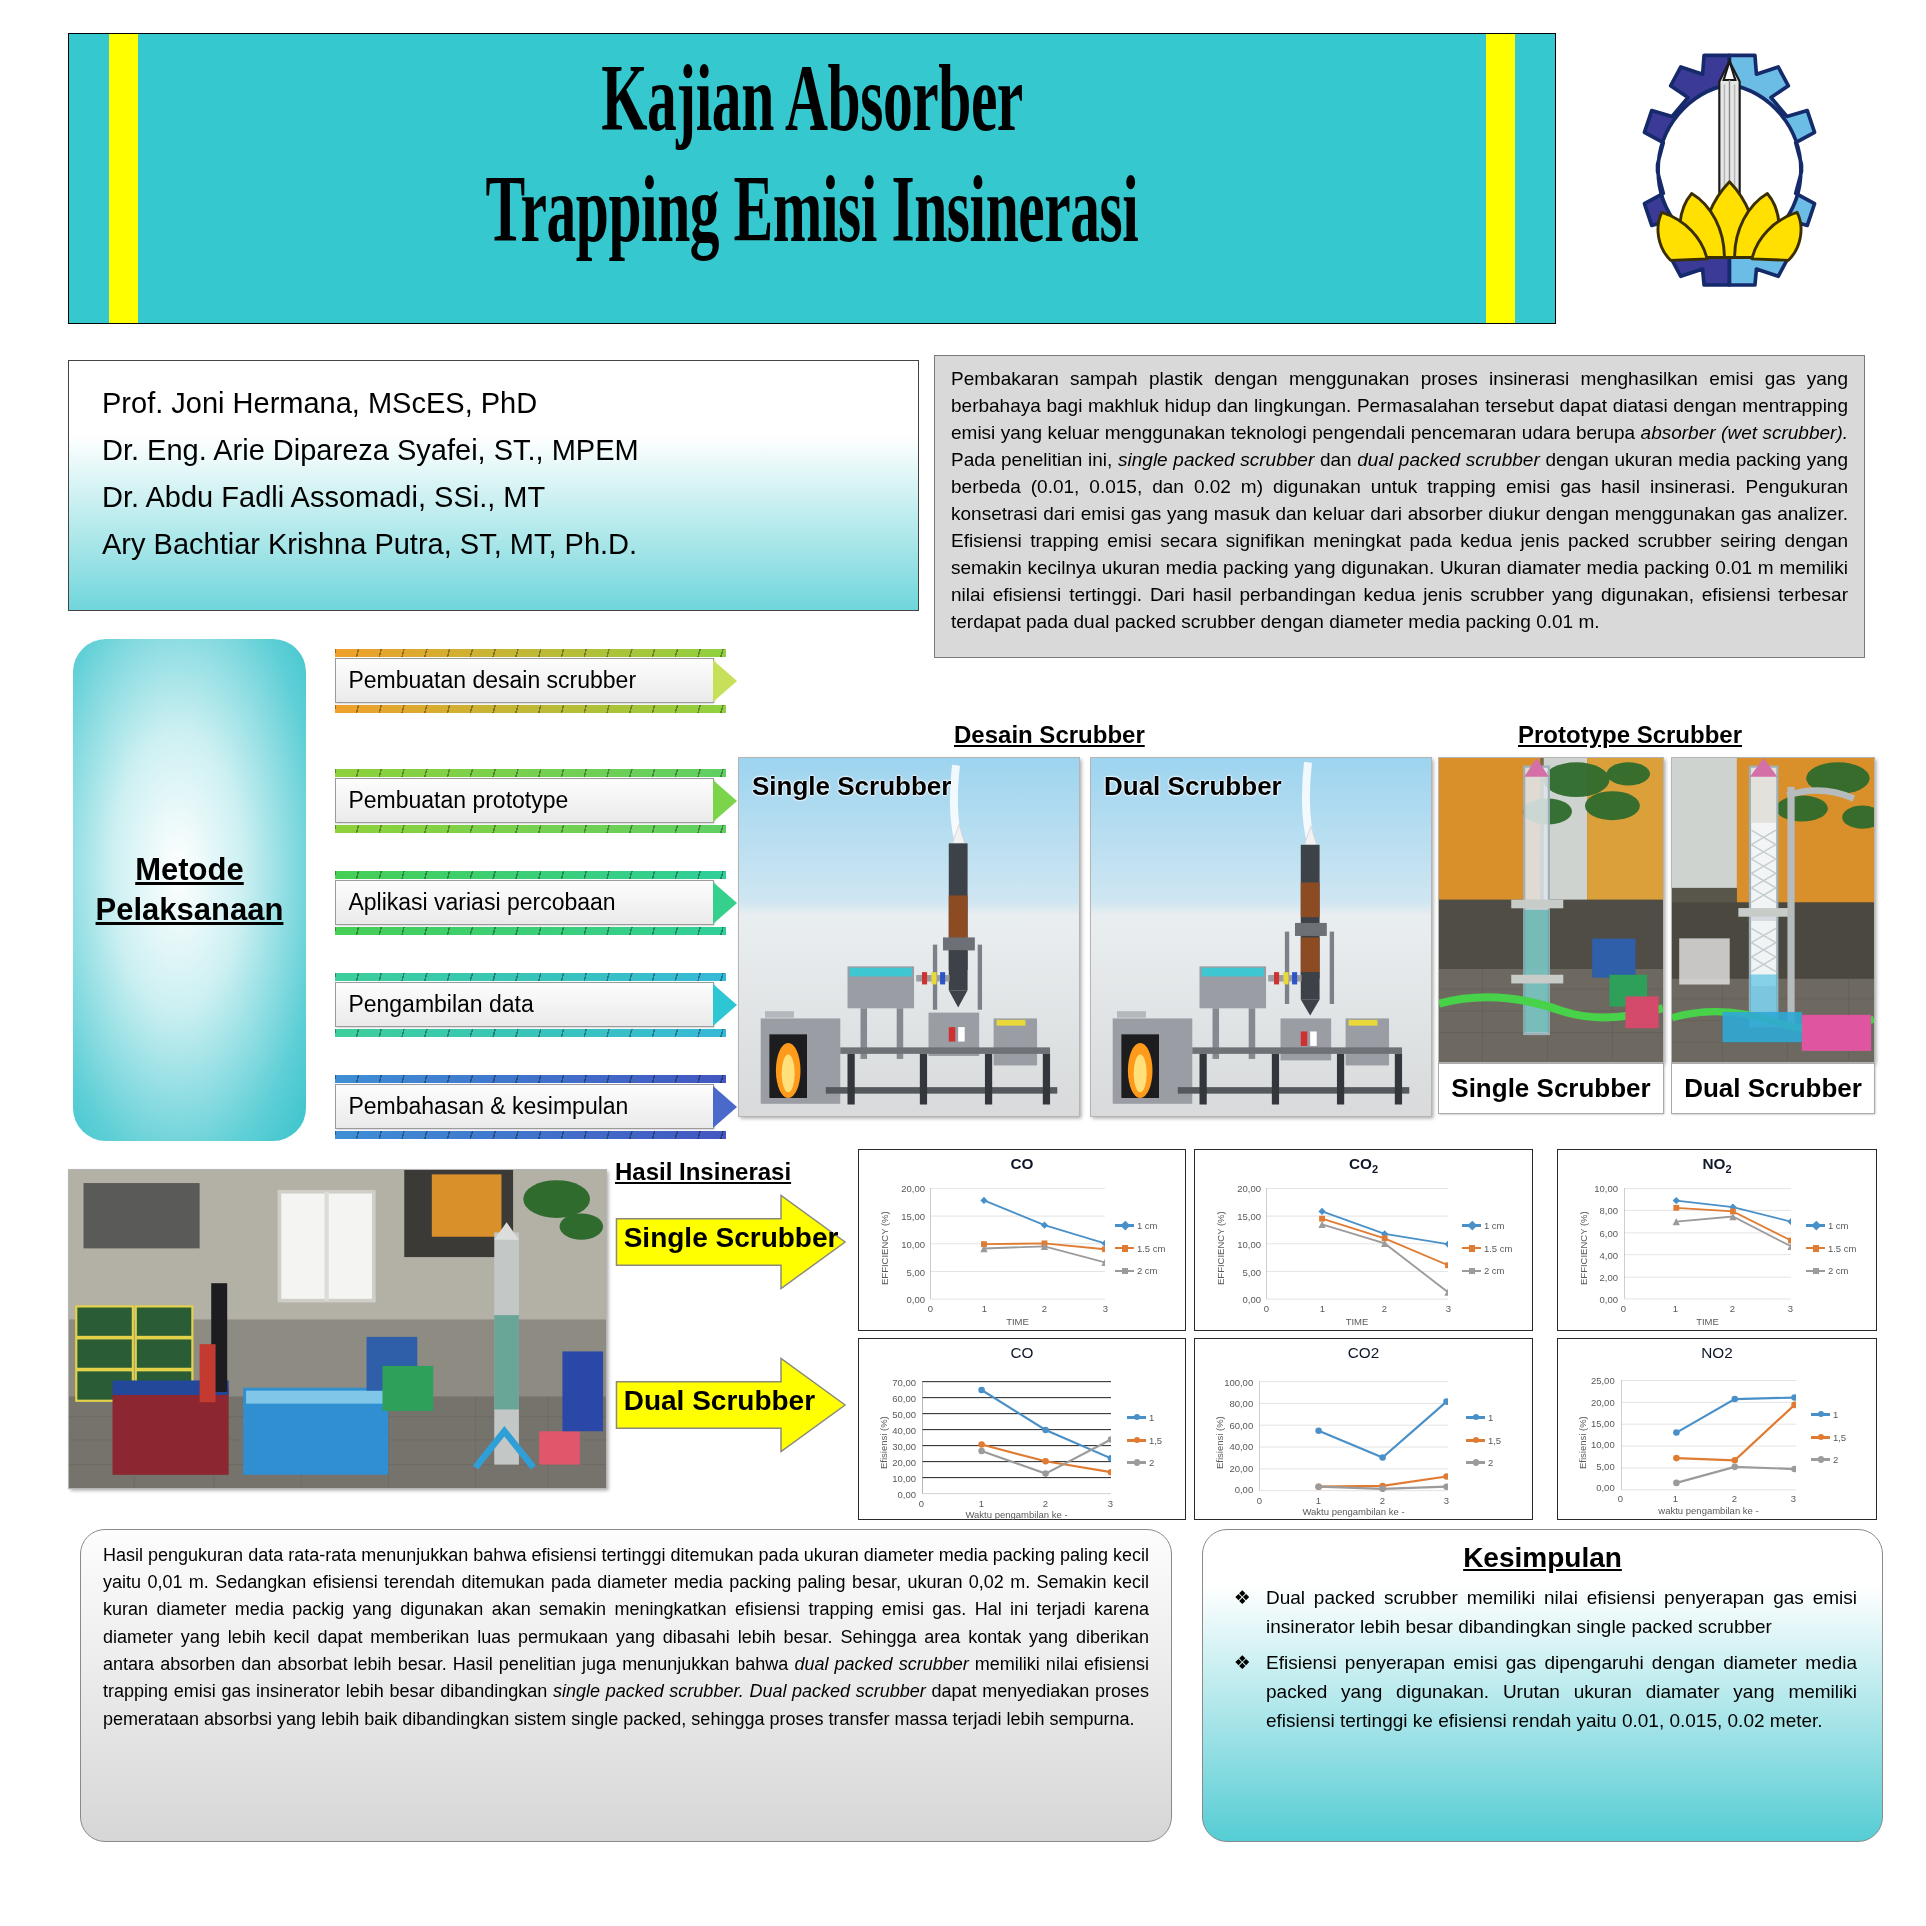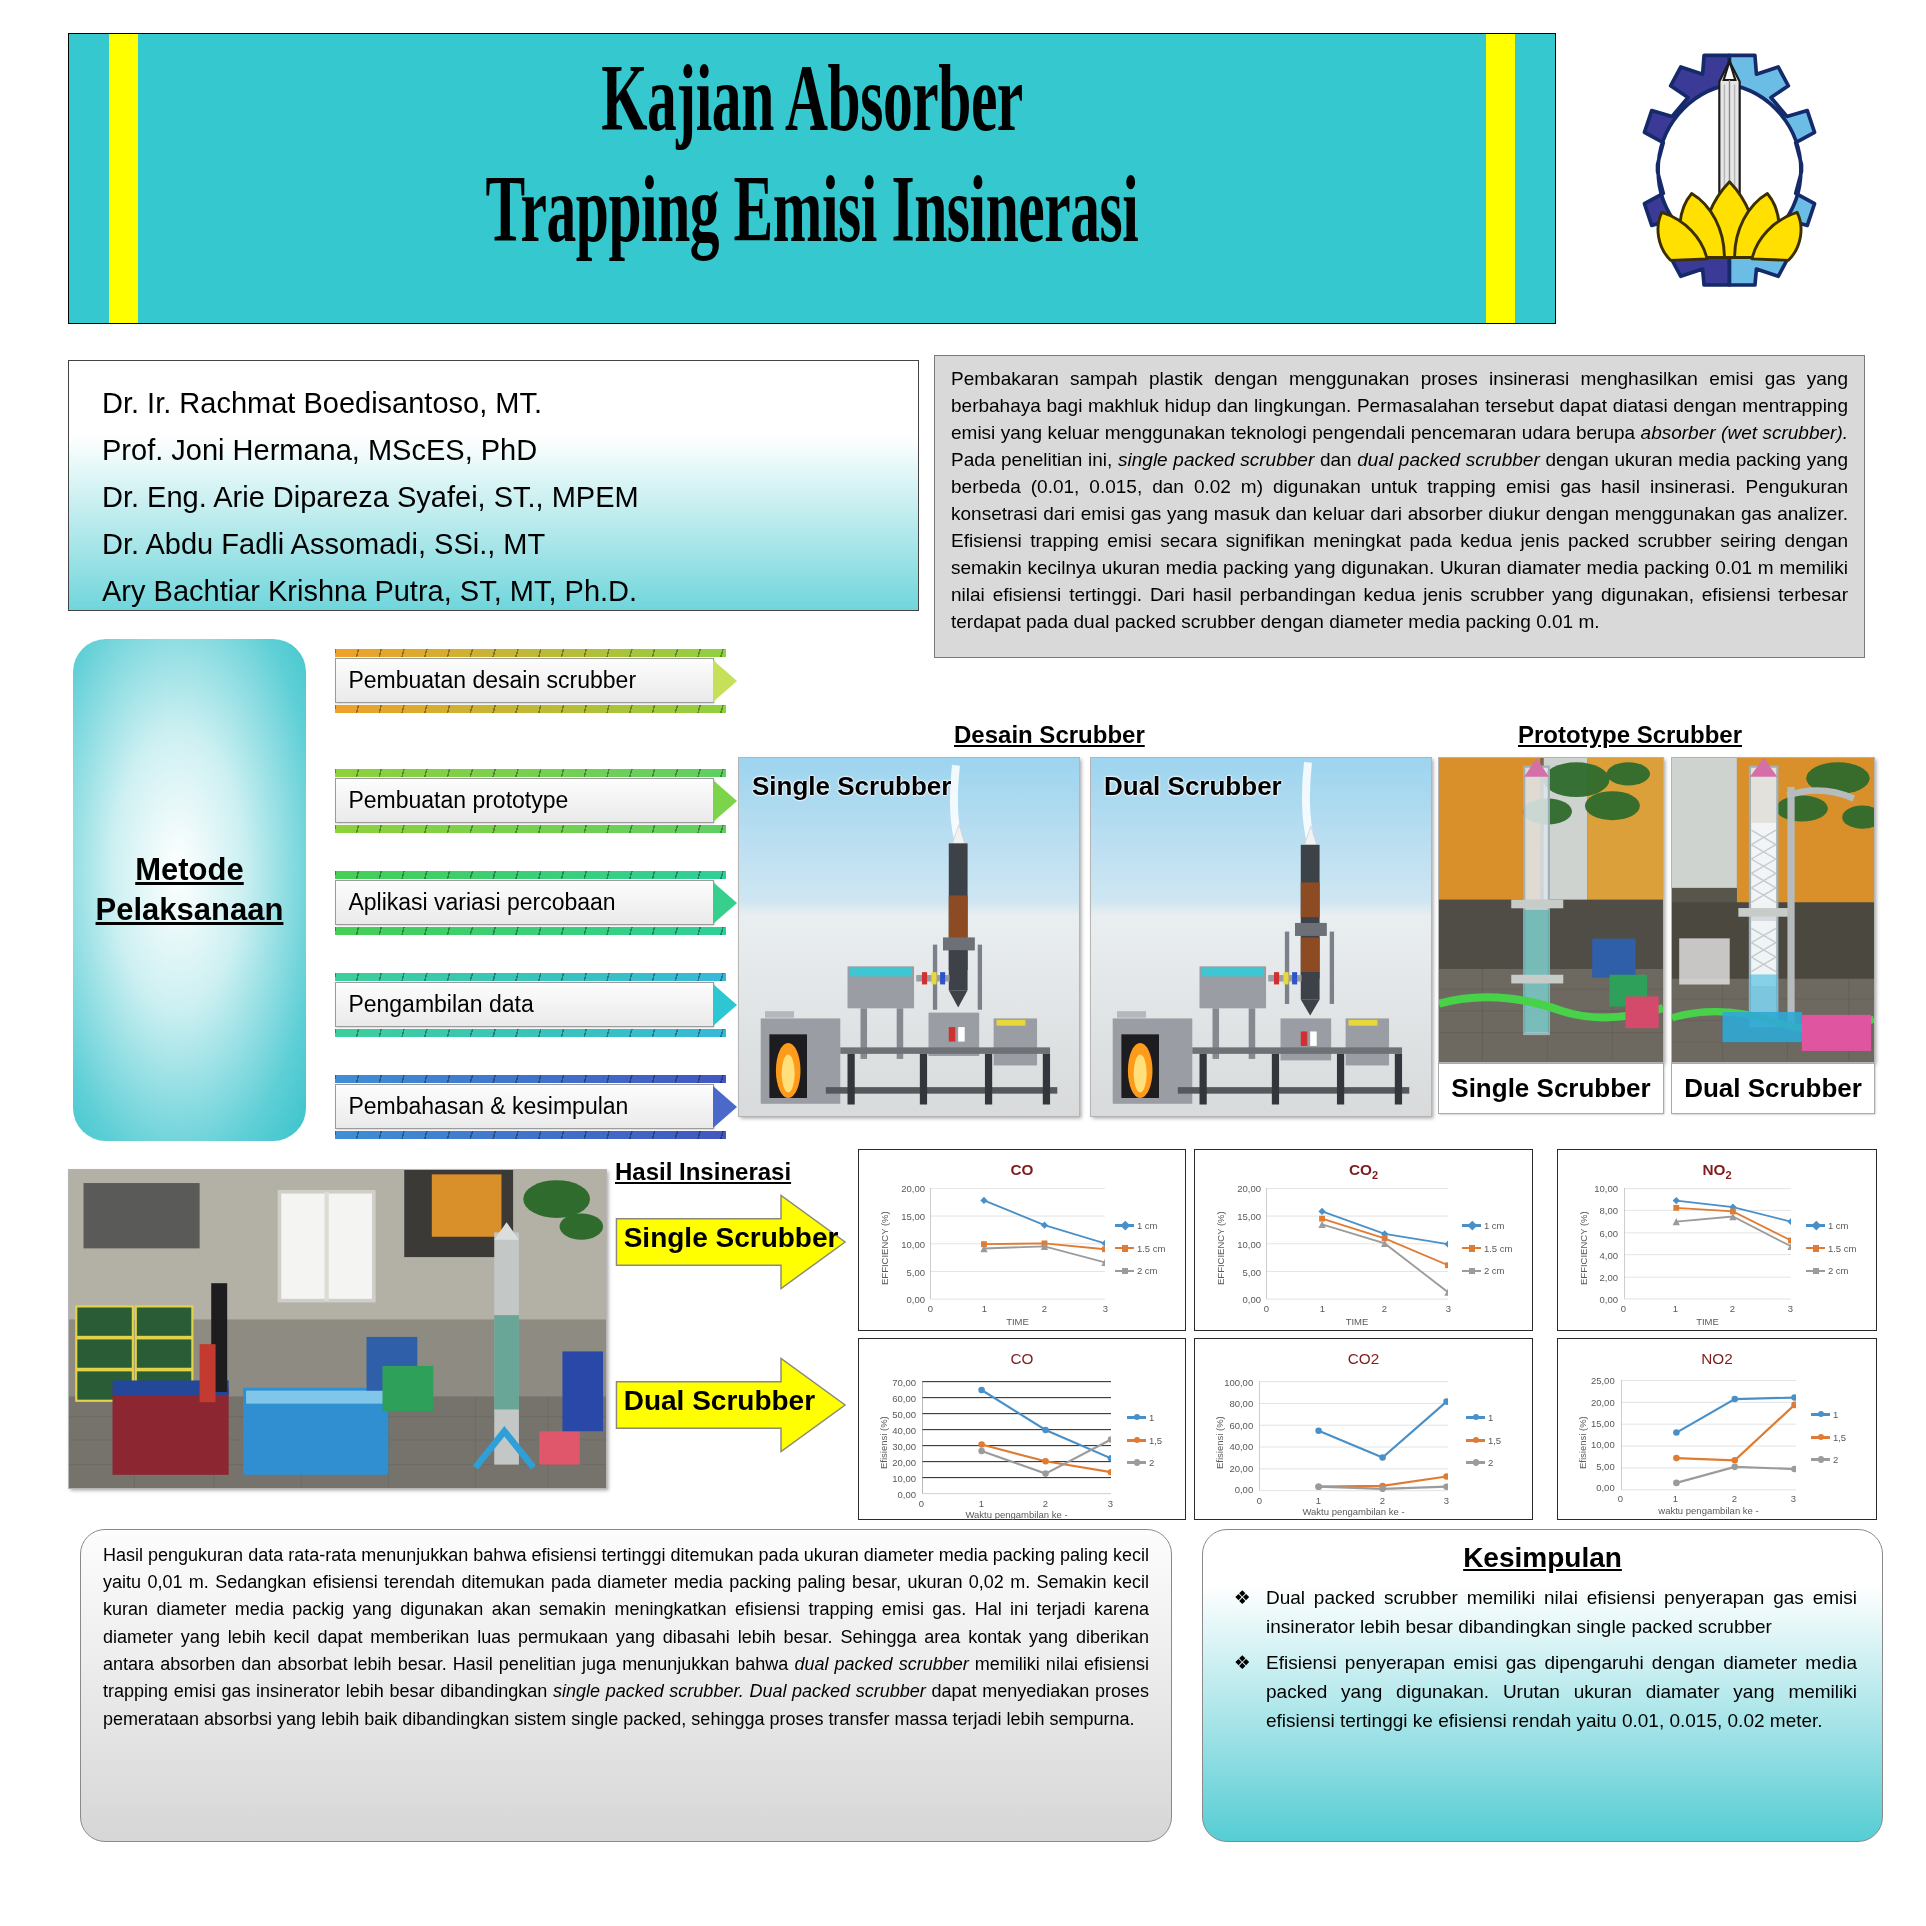--- a/index.html
+++ b/index.html
@@ -89,22 +89,22 @@
     display:flex; align-items:center; justify-content:center; font-size:26px; font-weight:bold;
     box-shadow:0.7px 0.7px 2.2px rgba(0,0,0,.3); }
 
   
   .yarrow{ position:absolute; width:233px; height:102px; }
   .yarrow .lbl{ position:absolute; left:8.7px; top:31px; width:182px; text-align:left;
     font-size:28px; font-weight:bold; color:#000; z-index:4; white-space:nowrap; }
 
   
   .chart{ position:absolute; background:#fff; border:0.7px solid #2a2a2a; }
-  .chart .ctitle{ position:absolute; left:0; right:0; top:11px; text-align:center;
-    font-size:15.3px; font-weight:bold; color:#7f1d1d; }
+  .chart .ctitle{ position:absolute; left:0; right:0; top:5px; text-align:center;
+    font-size:15.3px; font-weight:bold; color:#0f172a; }
   .chart .ctitle sub{ font-size:11px; }
   .chart .plot{ position:absolute; }
   .chart .ylab{ position:absolute; font-size:9.5px; color:#595959;
     transform:rotate(-90deg); transform-origin:left top; white-space:nowrap; }
   .chart .xlab{ position:absolute; font-size:9.5px; color:#595959; text-align:center; white-space:nowrap; }
   .chart .ytick{ position:absolute; font-size:9.5px; color:#595959; text-align:right; white-space:nowrap; }
   .chart .xtick{ position:absolute; font-size:9.5px; color:#595959; text-align:center; }
   .chart .legend{ position:absolute; font-size:9.5px; color:#595959; }
   .chart .legend .row{ display:flex; align-items:center; margin-bottom:11.7px; }
   .chart .legend .ln{ width:19px; height:2.2px; margin-right:2.9px; position:relative; }
@@ -173,21 +173,20 @@
       <path d="M185 210 C210 236 224 270 222 314 L148 314 C146 270 160 236 185 210 Z"></path>
       <path d="M133 226 C160 242 178 276 178 314 L124 314 C112 284 114 248 133 226 Z"></path>
       <path d="M237 226 C210 242 192 276 192 314 L246 314 C258 284 256 248 237 226 Z"></path>
       <path d="M92 252 C124 262 148 288 154 316 L104 318 C86 300 82 272 92 252 Z"></path>
       <path d="M278 252 C246 262 222 288 216 316 L266 318 C284 300 288 272 278 252 Z"></path>
     </g>
   </svg>
 </div>
 
 <div id="authors">
-  <div class="aline">Dr. Ir. Rachmat Boedisantoso, MT.</div>
   <div class="aline">Prof. Joni Hermana, MScES, PhD</div>
   <div class="aline">Dr. Eng. Arie Dipareza Syafei, ST., MPEM</div>
   <div class="aline">Dr. Abdu Fadli Assomadi, SSi., MT</div>
   <div class="aline">Ary Bachtiar Krishna Putra, ST, MT, Ph.D.</div>
 </div>
 
 <div id="abstract">
   <div class="body"><span>Pembakaran sampah plastik dengan menggunakan proses insinerasi menghasilkan emisi gas yang berbahaya bagi makhluk hidup dan lingkungan. Permasalahan tersebut dapat diatasi dengan mentrapping emisi yang keluar menggunakan teknologi pengendali pencemaran udara berupa </span><i>absorber (wet scrubber).</i><span> Pada penelitian ini, </span><i>single packed scrubber</i><span> dan </span><i>dual packed scrubber</i><span> dengan ukuran media packing yang berbeda (0.01, 0.015, dan 0.02 m) digunakan untuk trapping emisi gas hasil insinerasi. Pengukuran konsetrasi dari emisi gas yang masuk dan keluar dari absorber diukur  dengan menggunakan gas analizer. Efisiensi trapping emisi secara signifikan meningkat pada kedua jenis packed scrubber seiring dengan semakin kecilnya ukuran media packing yang digunakan. Ukuran diamater media packing 0.01 m memiliki nilai efisiensi tertinggi. Dari hasil perbandingan kedua jenis scrubber yang digunakan, efisiensi terbesar terdapat pada dual packed scrubber dengan diameter media packing 0.01 m.</span></div>
 </div>
 

